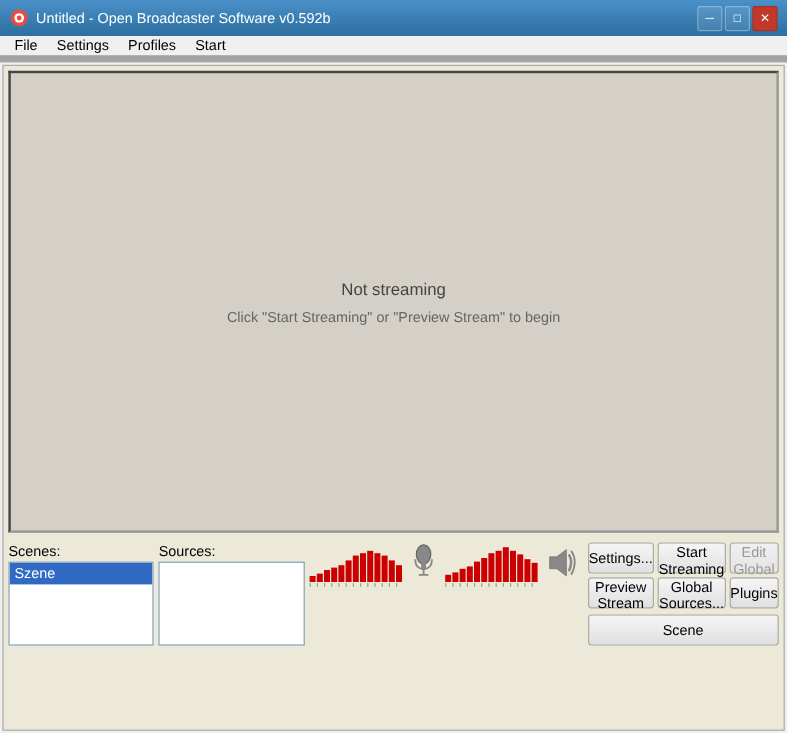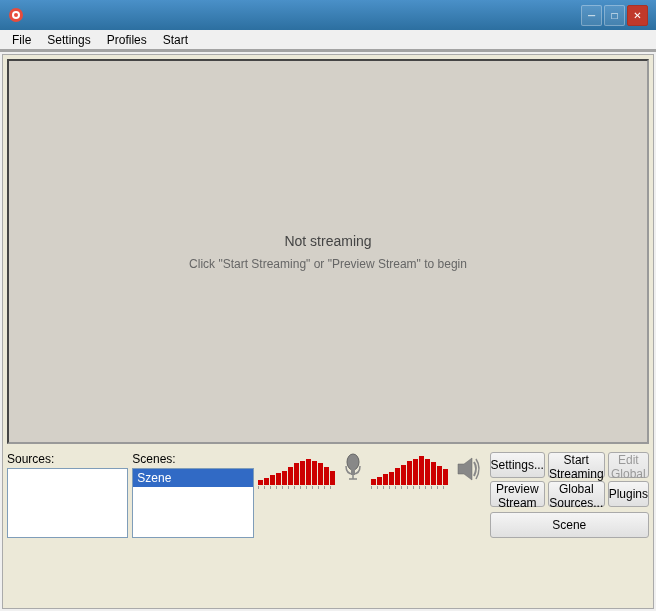--- a/index.html
+++ b/index.html
@@ -54,21 +54,21 @@
       border-radius: 2px;
     }
     .titlebar-btn.close {
       background: #c0392b;
       border-color: #a93226;
     }
 
     
     .menubar {
       background: #f0f0f0;
-      border-bottom: 3px solid #a3a3a3;
+      border-bottom: 6px solid #a3a3a3;
       display: flex;
       align-items: center;
       height: 22px;
       padding: 0 4px;
     }
     .menu-item {
       padding: 2px 8px;
       cursor: pointer;
       font-size: 12px;
       color: #000;
@@ -197,20 +197,21 @@
 </head>
 <body>
 
 <div class="titlebar">
   <div class="titlebar-left">
     <svg class="titlebar-icon" viewBox="0 0 16 16">
       <circle cx="8" cy="8" r="7" fill="#e74c3c"></circle>
       <circle cx="8" cy="8" r="4" fill="white"></circle>
       <circle cx="8" cy="8" r="2" fill="#e74c3c"></circle>
     </svg>
+    <span class="titlebar-title">Untitled - Open Broadcaster Software v0.592b</span>
   </div>
   <div class="titlebar-controls">
     <div class="titlebar-btn">─</div>
     <div class="titlebar-btn">□</div>
     <div class="titlebar-btn close">✕</div>
   </div>
 </div>
 
 <div class="menubar">
   <div class="menu-item">File</div>
@@ -222,30 +223,30 @@
 <div class="main-window">
 
   <div class="preview-area">
     <div class="preview-text-main">Not streaming</div>
     <div class="preview-text-sub">Click "Start Streaming" or "Preview Stream" to begin</div>
   </div>
 
   <div class="bottom-section">
     <div class="bottom-section-inner">
 
-      <div class="panel-col sources-col">
-        <div class="panel-label">Sources:</div>
-        <div class="list-box"></div>
-      </div>
-
       <div class="panel-col scenes-col">
         <div class="panel-label">Scenes:</div>
         <div class="list-box">
           <div class="list-item selected">Szene</div>
         </div>
+      </div>
+
+      <div class="panel-col sources-col">
+        <div class="panel-label">Sources:</div>
+        <div class="list-box"></div>
       </div>
 
       <div class="right-section">
         <div class="vu-and-buttons">
 
           <div class="vu-section">
 
             <div style="display:flex; gap:4px; align-items:flex-end;">
 
               <div style="display:flex; flex-direction:column; gap:1px;">

